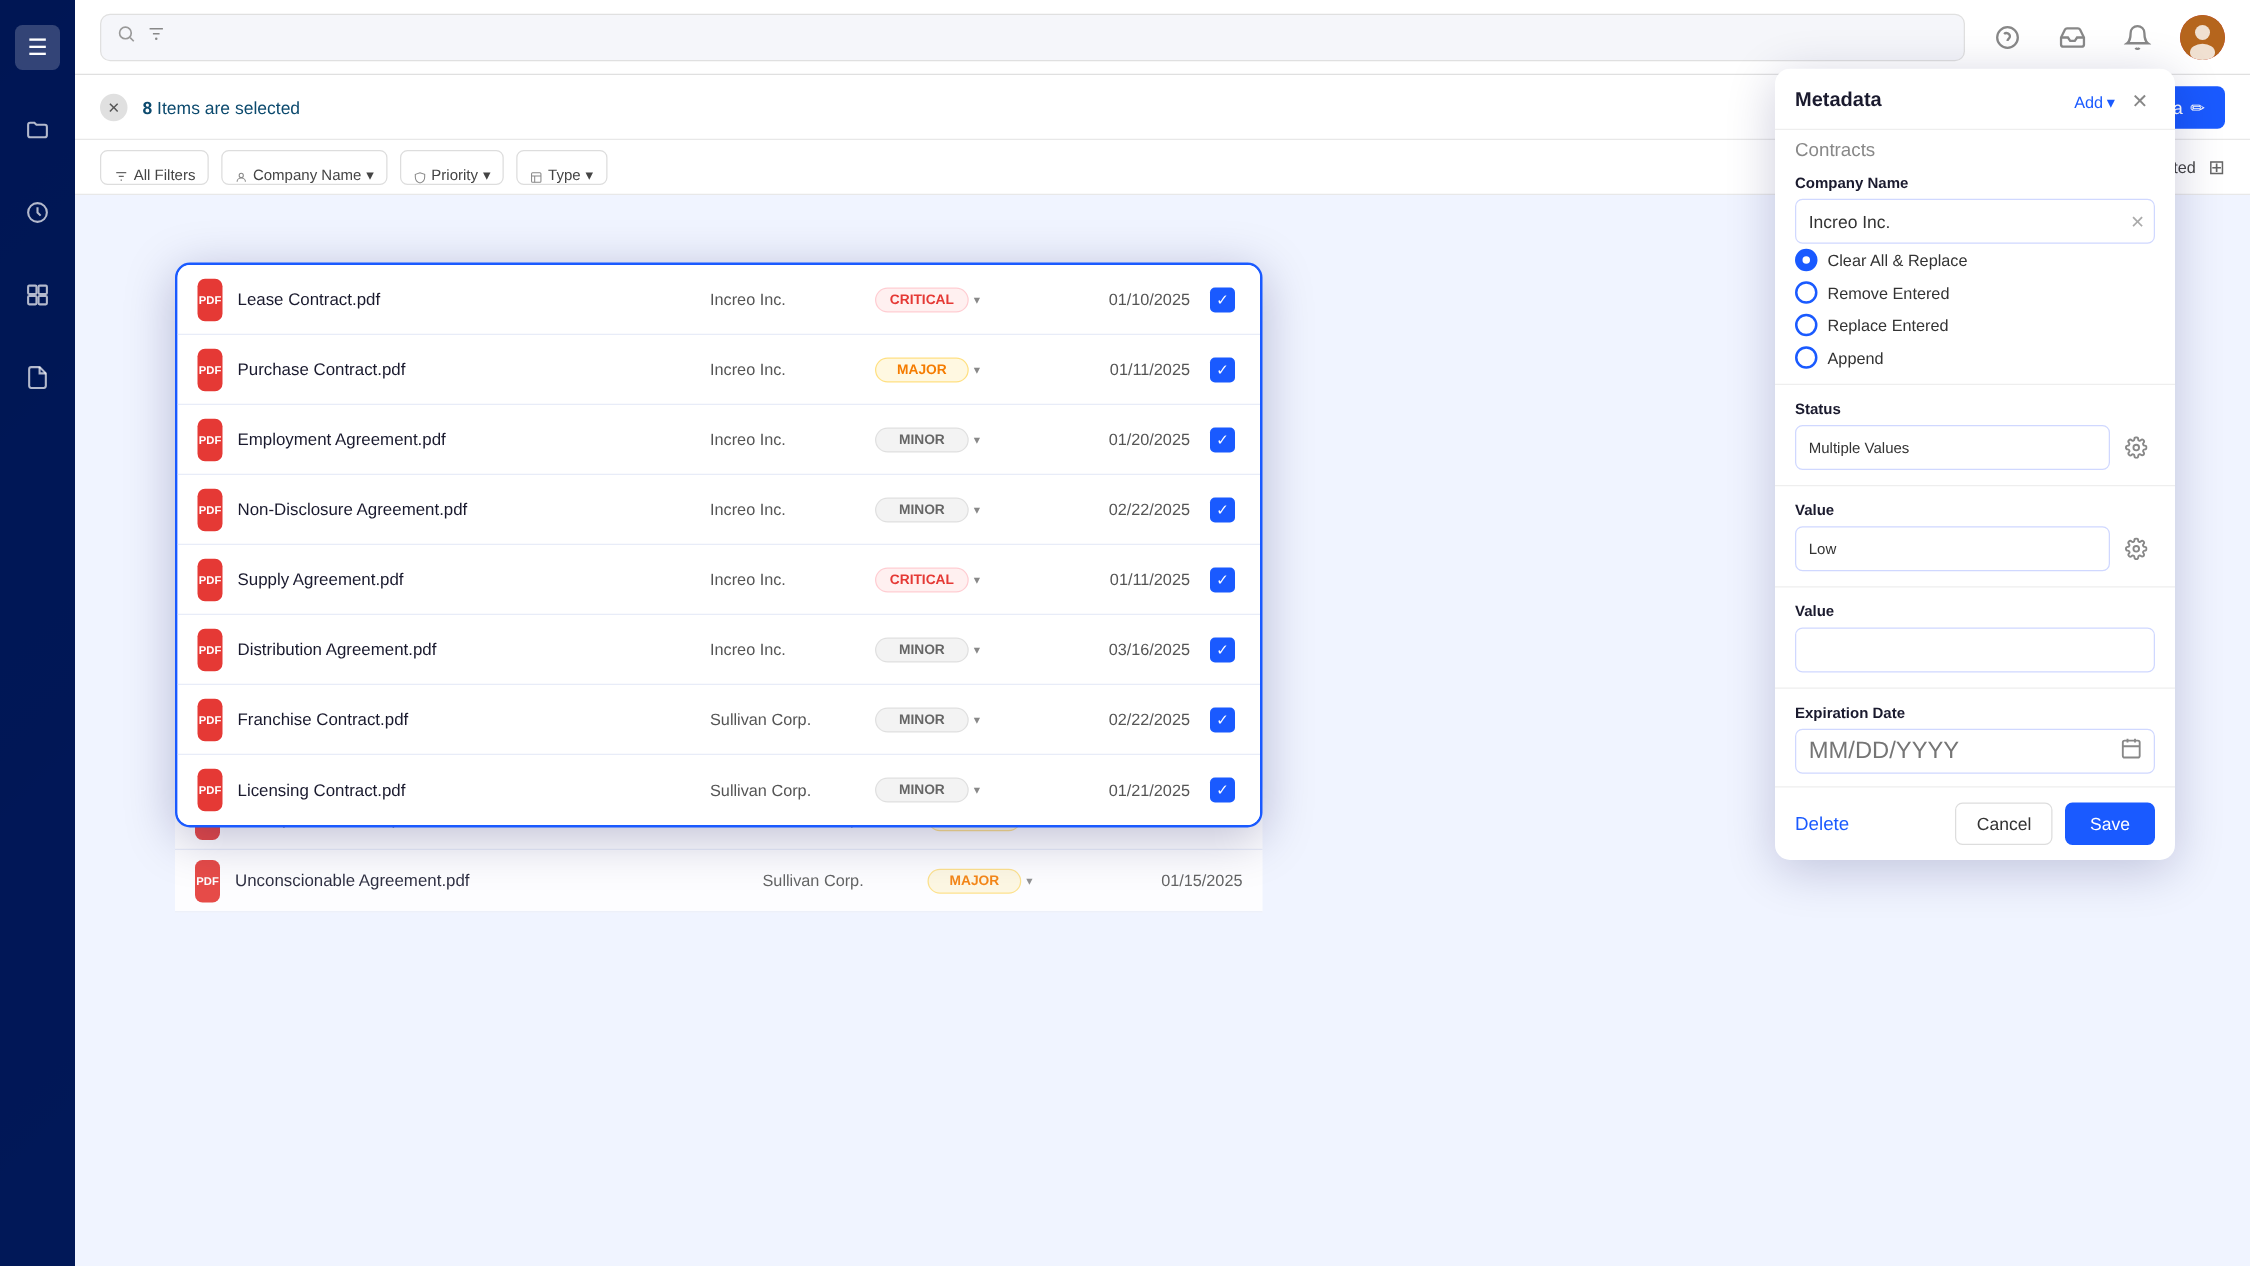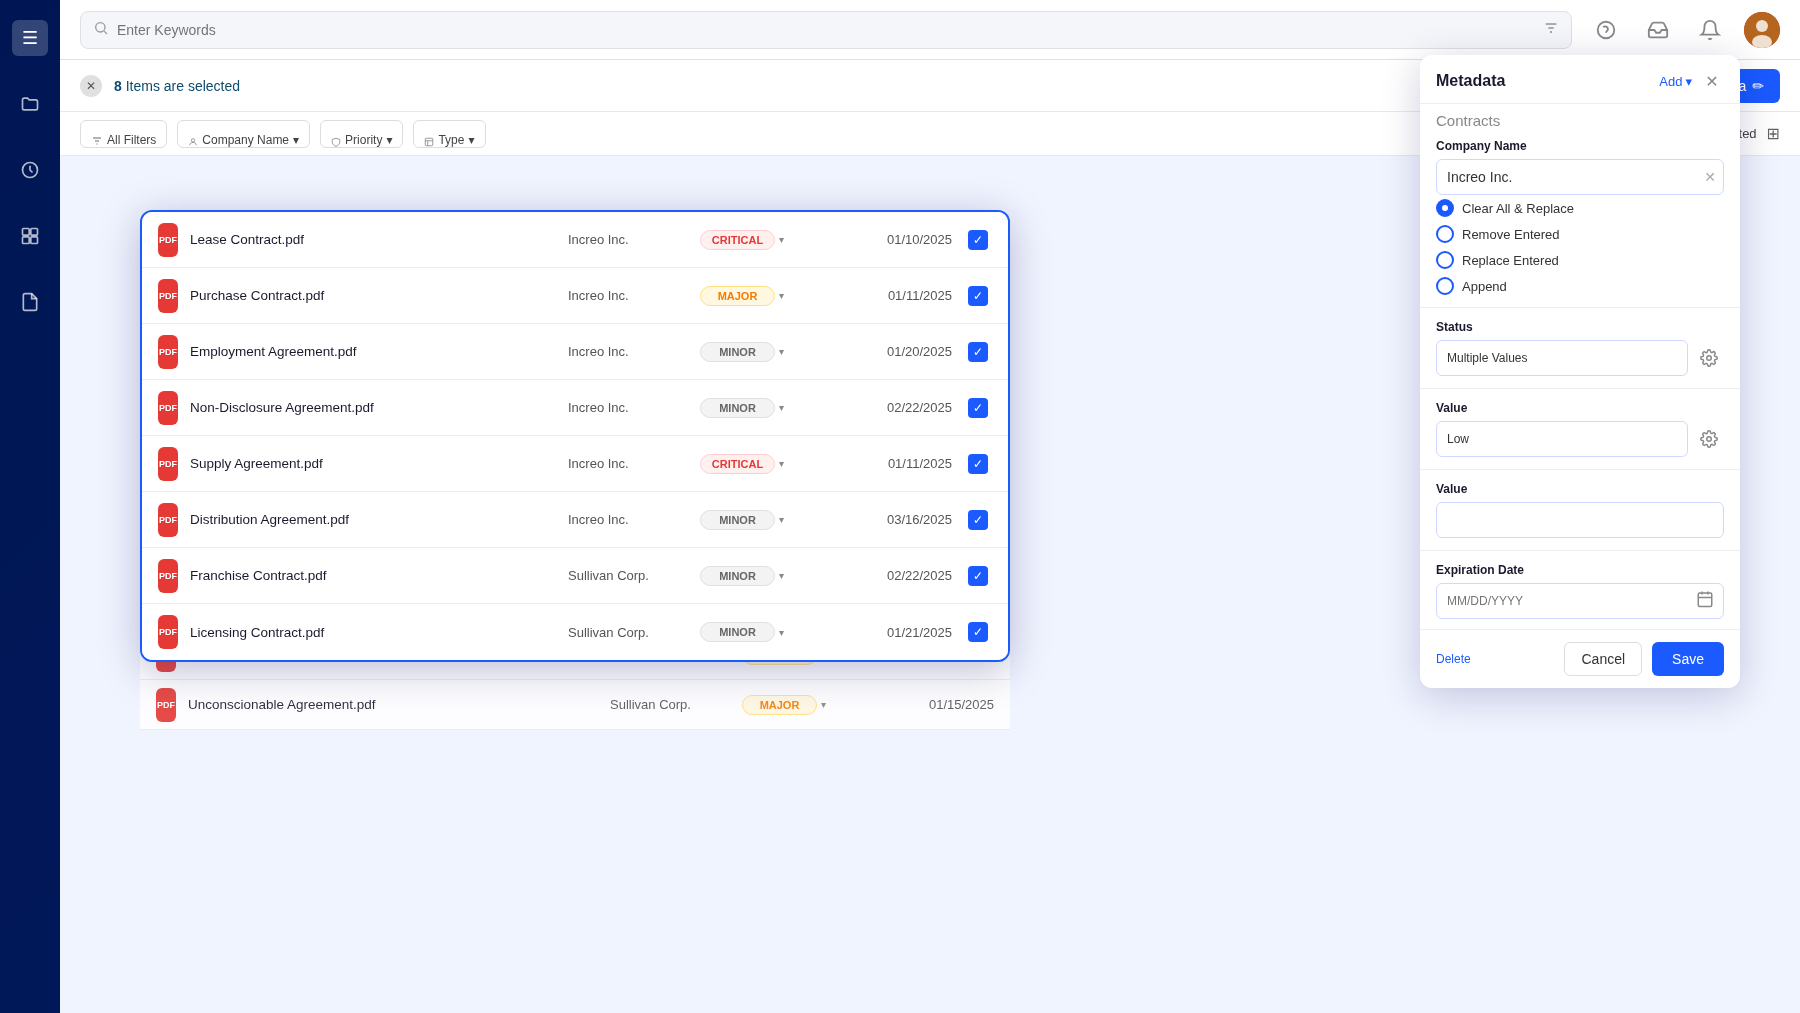--- a/index.html
+++ b/index.html
@@ -538,21 +538,21 @@
     
     .date-input-wrap {
       position: relative;
     }
     .date-input {
       width: 100%;
       height: 36px;
       border: 1.5px solid #d0d8ff;
       border-radius: 6px;
       padding: 0 10px;
-      font-size: 12px;
+      font-size: 19px;
       color: #aaa;
       outline: none;
       background: white;
     }
     .calendar-icon {
       position: absolute;
       right: 10px;
       top: 50%;
       transform: translateY(-50%);
       color: #888;
@@ -561,21 +561,21 @@
 
     
     .panel-footer {
       display: flex;
       align-items: center;
       padding: 12px 16px;
       border-top: 1px solid #eee;
       gap: 10px;
     }
     .btn-delete {
-      font-size: 12px;
+      font-size: 15px;
       color: #1a5aff;
       background: none;
       border: none;
       cursor: pointer;
       font-weight: 500;
     }
     .footer-spacer { flex: 1; }
     .btn-cancel {
       height: 34px;
       padding: 0 16px;
@@ -642,21 +642,20 @@
 <div class="main-content">
 
   <div class="top-bar">
     <div class="search-container">
       <div class="search-icon-wrap">
         <svg width="16" height="16" viewBox="0 0 24 24" fill="none" stroke="#999" stroke-width="2">
           <circle cx="11" cy="11" r="7"></circle>
             <path d="M21 21l-4.35-4.35"></path>
         </svg>
       </div>
-      <input class="search-input" type="text" placeholder="Enter Keywords" style="">
       <div class="filter-icon">
         <svg width="16" height="16" viewBox="0 0 24 24" fill="none" stroke="#888" stroke-width="2">
           <line x1="4" y1="6" x2="20" y2="6"></line>
             <line x1="8" y1="12" x2="16" y2="12"></line>
             <line x1="12" y1="18" x2="12" y2="18" stroke-linecap="round" stroke-width="3"></line>
         </svg>
       </div>
     </div>
     <div class="top-bar-actions">
       <div class="top-bar-icon">

